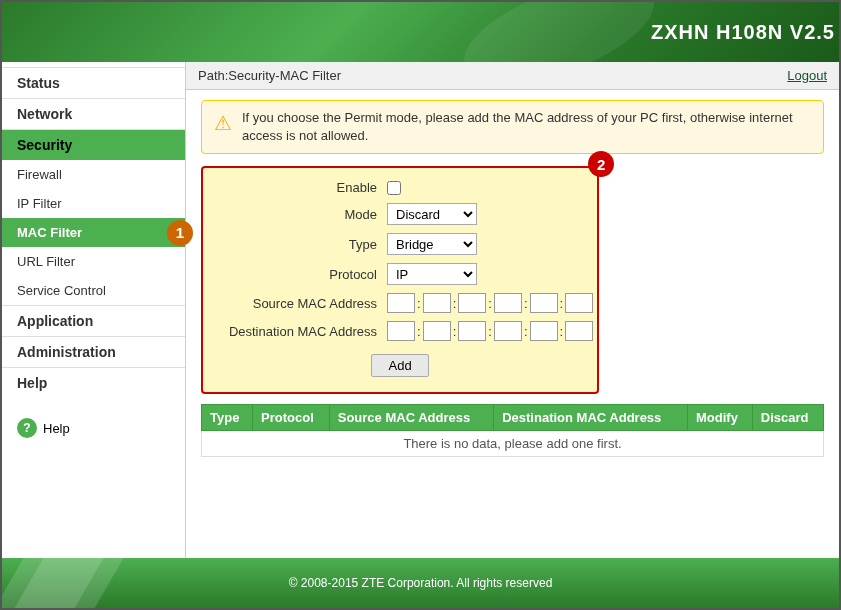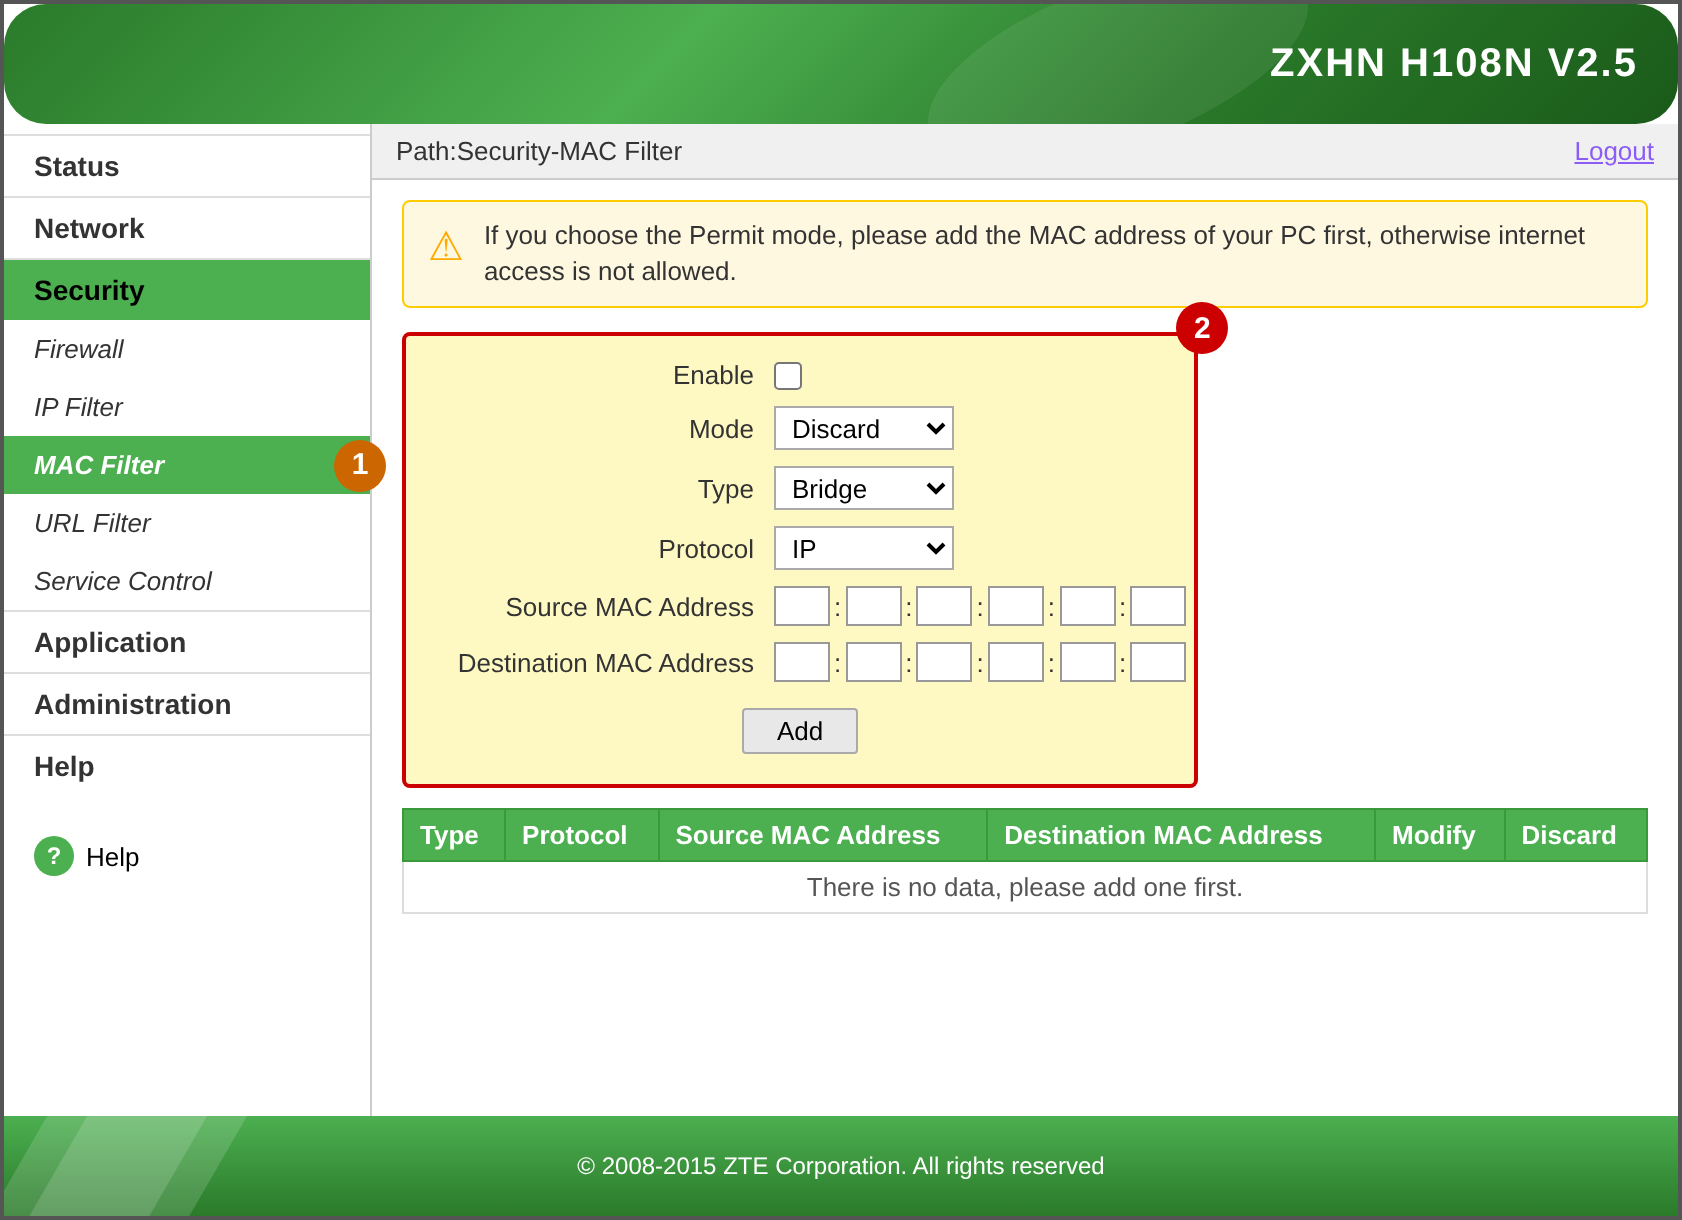--- a/index.html
+++ b/index.html
@@ -1,43 +1,43 @@
 <!DOCTYPE html>
 <html><head>
   <meta charset="utf-8">
   <style>
     * { box-sizing: border-box; margin: 0; padding: 0; }
     body { font-family: Arial, sans-serif; font-size: 13px; background: #ccc; display: flex; justify-content: center; align-items: center; min-height: 100vh; }
     
     .window { width: 841px; height: 610px; background: #fff; border: 2px solid #555; display: flex; flex-direction: column; overflow: hidden; }
     
     
-    .header { background: linear-gradient(135deg, #2a7a2a 0%, #4caf50 40%, #2a7a2a 70%, #1a5a1a 100%); height: 60px; display: flex; align-items: center; justify-content: flex-end; padding-right: 20px; position: relative; overflow: hidden; border-radius: 21px; }
+    .header { background: linear-gradient(135deg, #2a7a2a 0%, #4caf50 40%, #2a7a2a 70%, #1a5a1a 100%); height: 60px; display: flex; align-items: center; justify-content: flex-end; padding-right: 4px; position: relative; overflow: hidden; }
     .header::before { content: ''; position: absolute; right: 180px; top: -10px; width: 200px; height: 80px; background: rgba(255,255,255,0.08); border-radius: 50%; transform: rotate(-20deg); }
     .header-title { color: white; font-size: 20px; font-weight: bold; letter-spacing: 1px; }
     
     
     .body { display: flex; flex: 1; overflow: hidden; }
     
     
     .sidebar { width: 184px; background: #fff; border-right: 1px solid #ccc; flex-shrink: 0; padding-top: 5px; }
     .sidebar-item { padding: 7px 15px; cursor: pointer; color: #333; border-bottom: none; }
     .sidebar-item.category { font-weight: bold; font-size: 14px; border-top: 1px solid #ddd; }
-    .sidebar-item.sub { font-size: 13px; font-style: italic; }
+    .sidebar-item.sub { font-size: 13px; }
     .sidebar-item.active { background: #4caf50; color: white; font-weight: bold; }
     .sidebar-item.active-category { background: #4caf50; color: #000000; }
     .sidebar-help { display: flex; align-items: center; padding: 10px 15px; cursor: pointer; margin-top: 10px; }
     .help-circle { width: 20px; height: 20px; background: #4caf50; border-radius: 50%; color: white; display: flex; align-items: center; justify-content: center; font-size: 12px; font-weight: bold; margin-right: 6px; }
     
     
     .main { flex: 1; display: flex; flex-direction: column; overflow: hidden; }
     
     .topbar { display: flex; justify-content: space-between; align-items: center; padding: 6px 12px; background: #f0f0f0; border-bottom: 1px solid #ccc; }
     .path-text { color: #333; font-size: 13px; }
-    .logout-link { color: #8b5cf6; text-decoration: underline; cursor: pointer; font-size: 13px; }
+    .logout-link { color: #14532d; text-decoration: underline; cursor: pointer; font-size: 13px; }
     
     .main-content { flex: 1; padding: 10px 15px; overflow-y: auto; background: #fff; }
     
     .warning-box { display: flex; align-items: flex-start; background: #fff8e1; border: 1px solid #ffcc00; border-radius: 4px; padding: 8px 12px; margin-bottom: 12px; }
     .warning-icon { font-size: 20px; color: #ffaa00; margin-right: 10px; flex-shrink: 0; margin-top: 2px; }
     .warning-text { font-size: 13px; color: #333; line-height: 1.4; }
     
     
     .form-container { position: relative; }
     .form-box { border: 2px solid #cc0000; border-radius: 4px; padding: 12px 4px 15px; background: #fef9c3; position: relative; }

